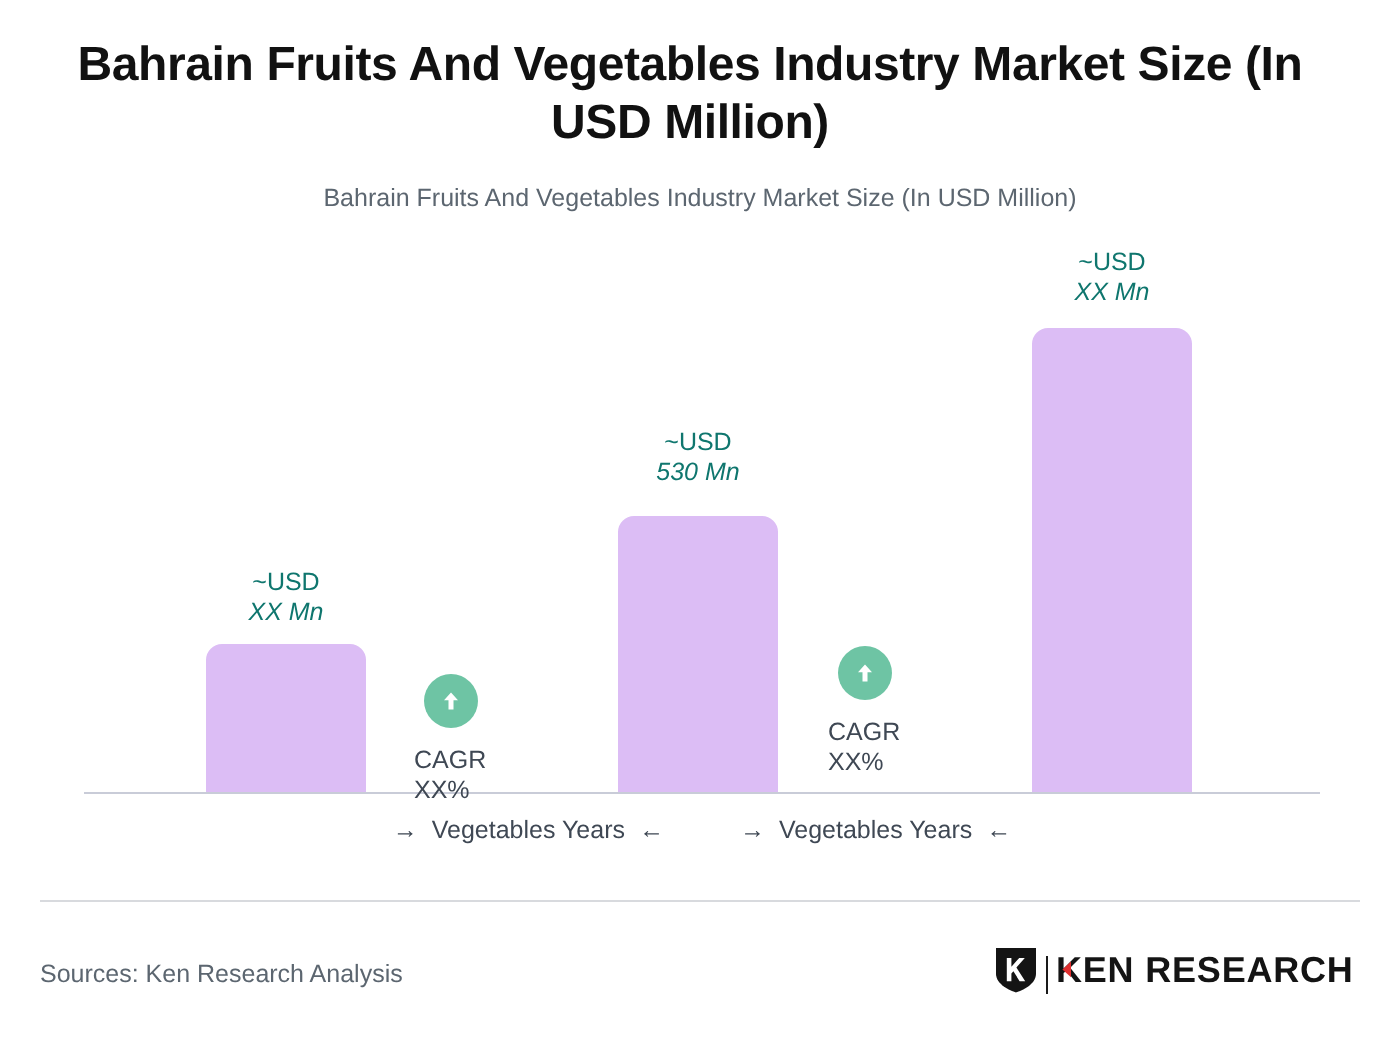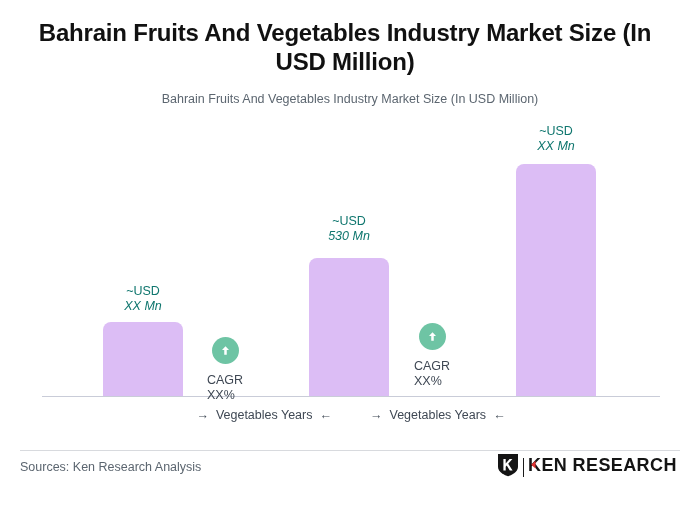--- a/index.html
+++ b/index.html
@@ -139,21 +139,21 @@
     position: absolute;
     left: 20px;
     top: 450px;
     width: 660px;
     height: 1px;
     background: #d8dade;
   }
   .footer {
     position: absolute;
     left: 20px;
-    top: 452px;
+    top: 472px;
     width: 660px;
     height: 30px;
     display: flex;
     align-items: center;
     justify-content: space-between;
   }
   .sources {
     font-size: 12.5px;
     color: #5c6670;
   }

